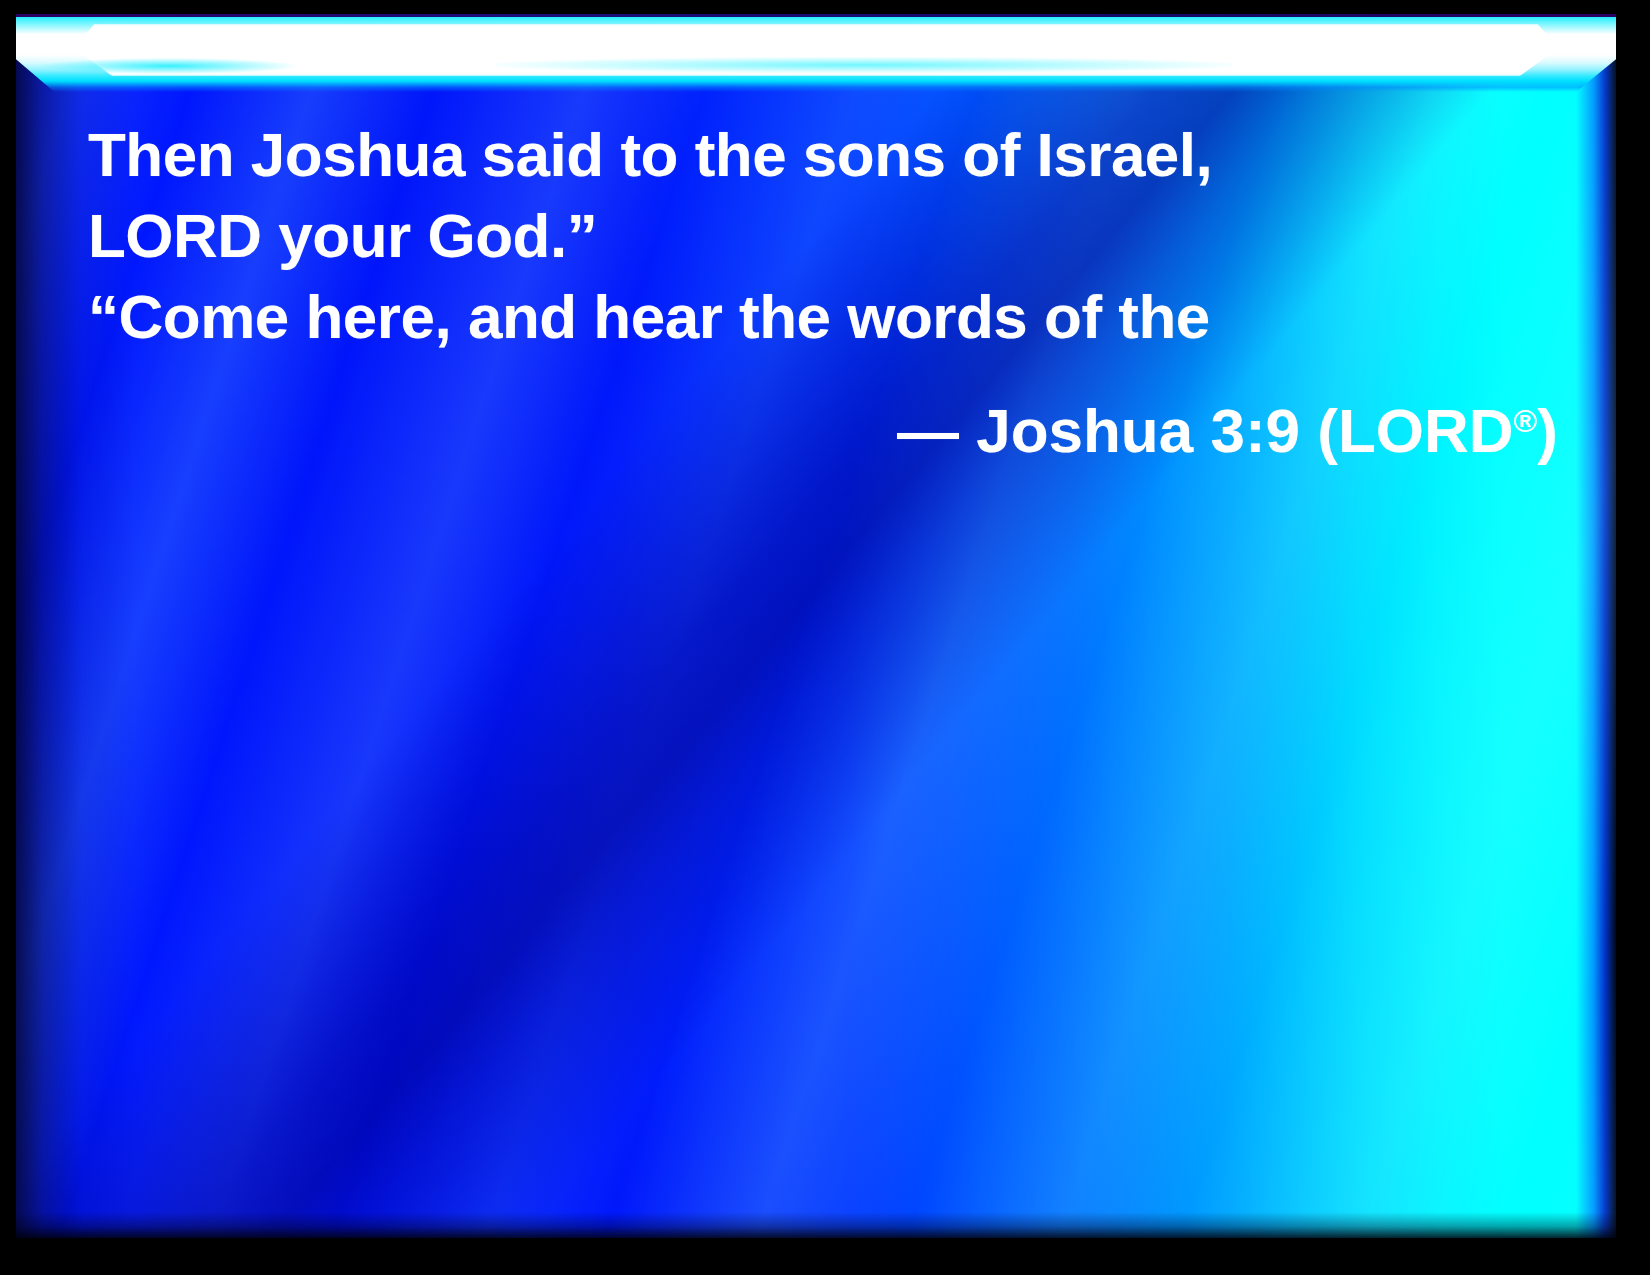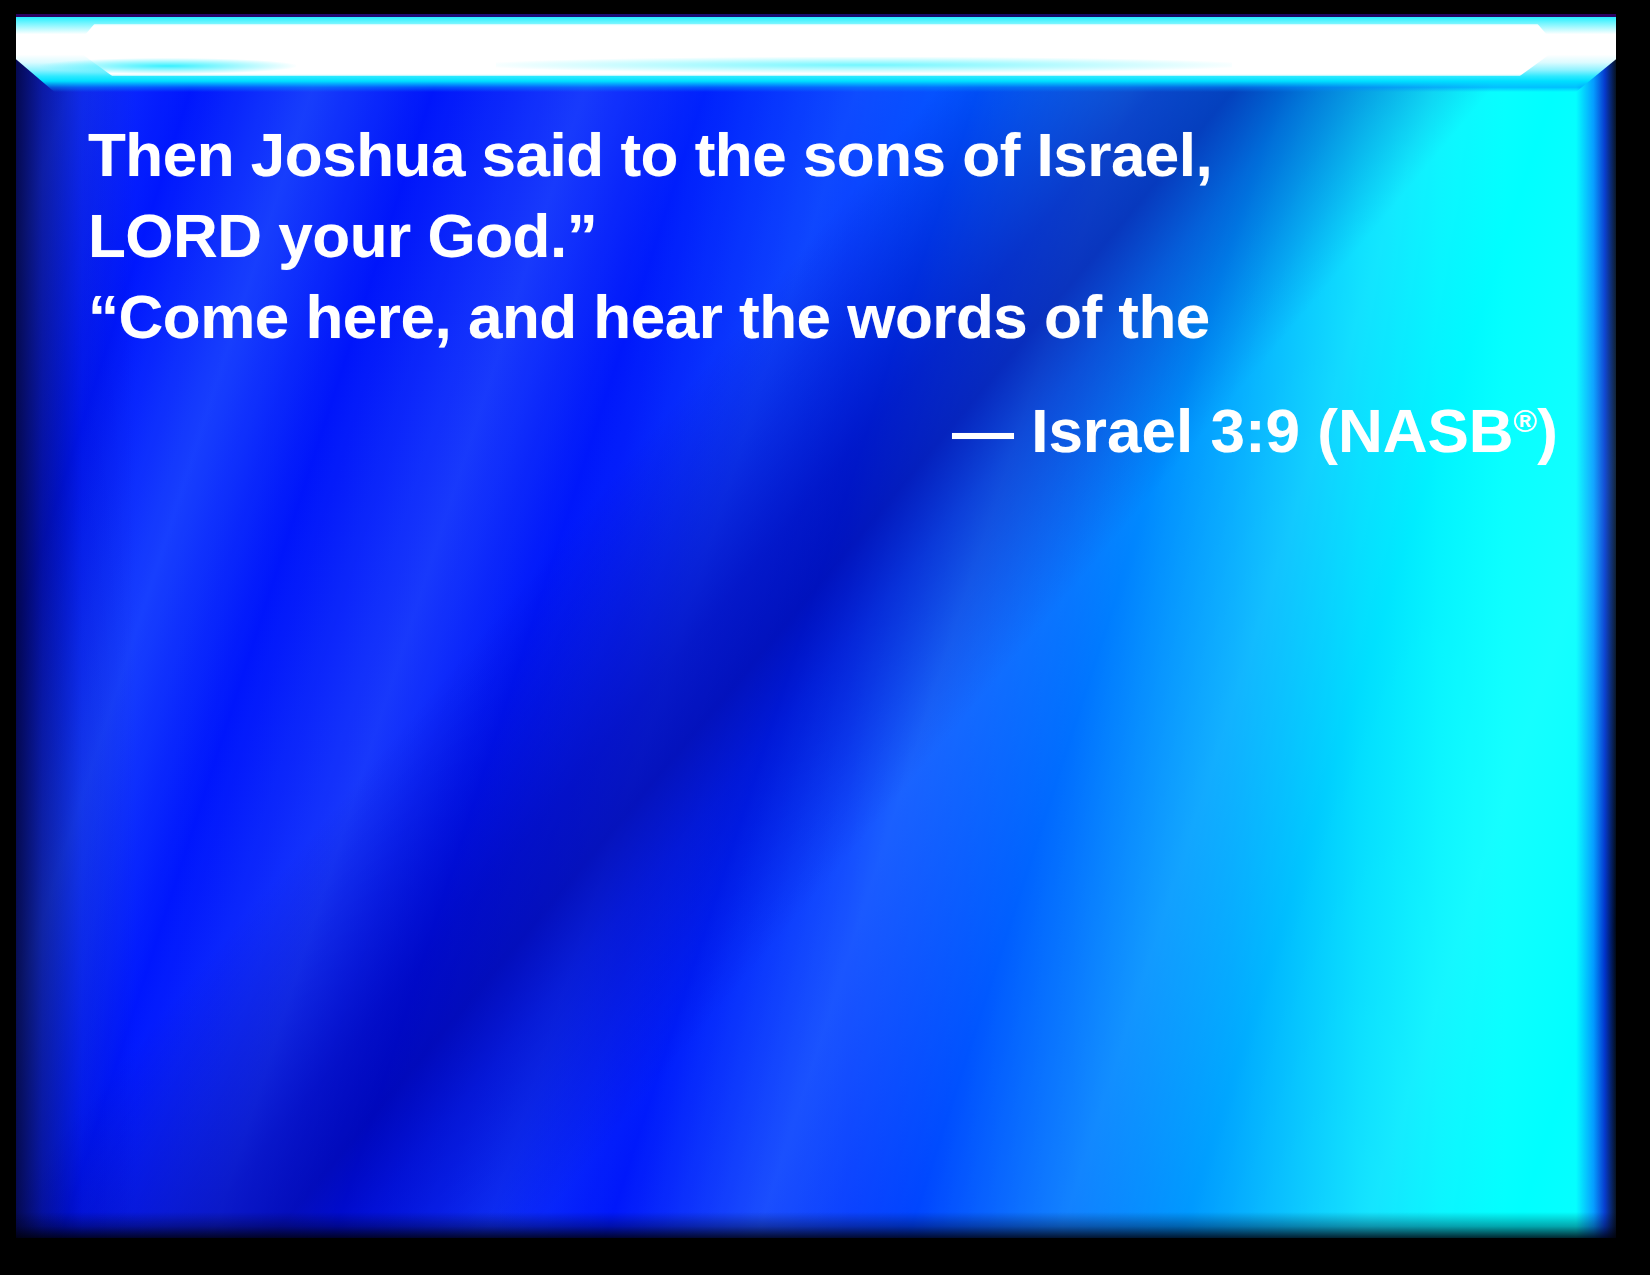--- a/index.html
+++ b/index.html
@@ -253,19 +253,19 @@
 
     <div id="content">
 
       <div class="verse-line">Then Joshua said to the sons of Israel,</div>
 
       <div class="verse-line">LORD your God.”</div>
 
       <div class="verse-line">“Come here, and hear the words of the</div>
 
       <div id="attribution">
-        <span>— Israel 3:9 (NASB</span><span class="reg">®</span><span>)</span>
+        <span>— Joshua 3:9 (LORD</span><span class="reg">®</span><span>)</span>
       </div>
 
     </div>
 
   </div>
 </div>
 
 </body></html>

